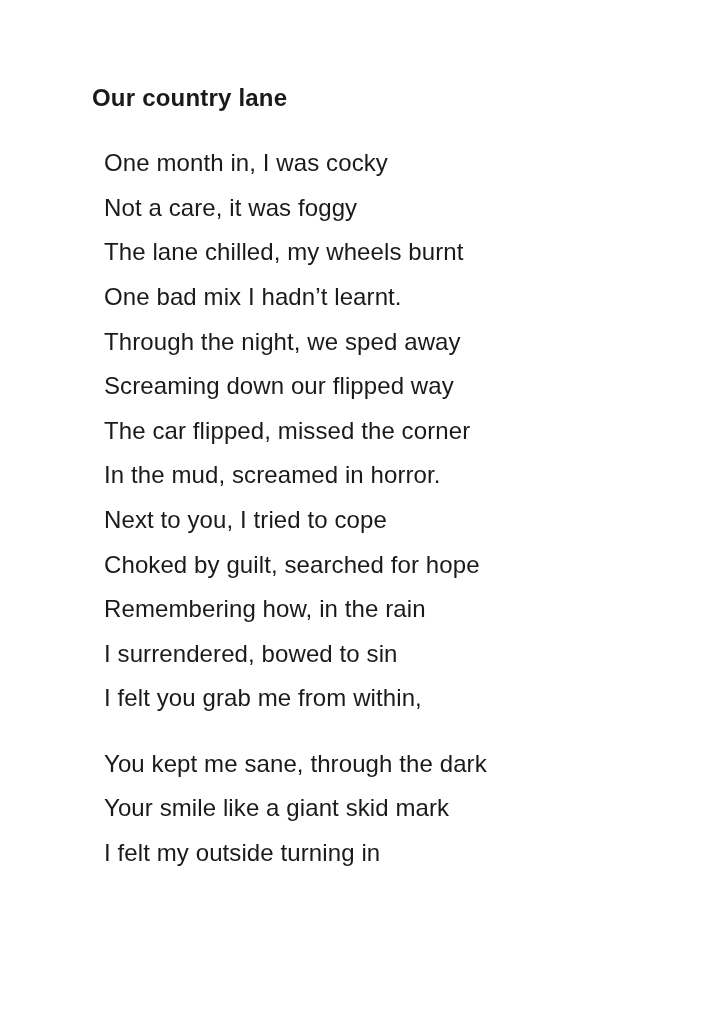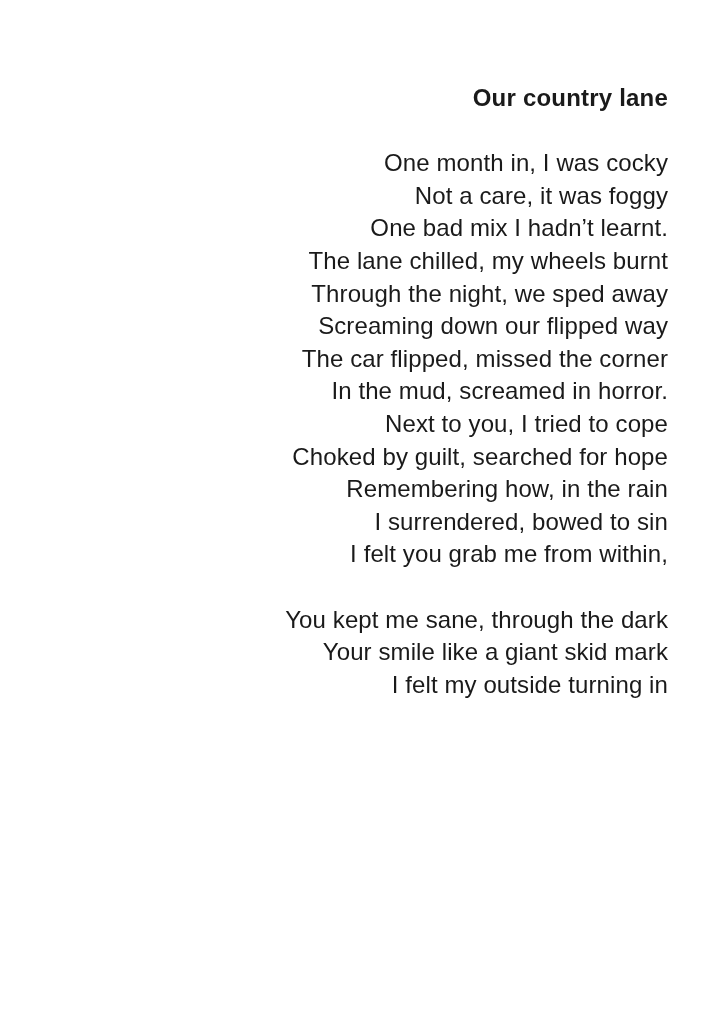--- a/index.html
+++ b/index.html
@@ -8,40 +8,39 @@
     background: #ffffff;
   }
   .page {
     position: relative;
     width: 724px;
     height: 1024px;
     background: #ffffff;
     overflow: hidden;
     font-family: "Liberation Sans", "DejaVu Sans", sans-serif;
     color: #1a1a1a;
-    text-align: right;
   }
   .content {
     position: absolute;
     left: 92px;
     top: 82px;
     right: 56px;
   }
   .poem-title {
     font-size: 24px;
     font-weight: bold;
     line-height: 32.6px;
     margin: 0 0 32.6px 0;
     letter-spacing: 0.2px;
   }
   .stanza {
     margin: 0 0 32.6px 0;
   }
   .stanza p {
-    margin: 0;
+    margin: 12px;
     font-size: 24px;
     font-weight: normal;
     line-height: 32.6px;
     letter-spacing: 0.1px;
     white-space: nowrap;
   }
   .byline {
     margin: 0;
     font-size: 24px;
     font-weight: bold;
@@ -54,22 +53,22 @@
 <body>
 
 <div class="page">
   <div class="content">
 
     <h1 class="poem-title">Our country lane</h1>
 
     <div class="stanza">
       <p>One month in, I was cocky</p>
       <p>Not a care, it was foggy</p>
+      <p>The lane chilled, my wheels burnt</p>
       <p>One bad mix I hadn’t learnt.</p>
-      <p>The lane chilled, my wheels burnt</p>
       <p>Through the night, we sped away</p>
       <p>Screaming down our flipped way</p>
       <p>The car flipped, missed the corner</p>
       <p>In the mud, screamed in horror.</p>
       <p>Next to you, I tried to cope</p>
       <p>Choked by guilt, searched for hope</p>
       <p>Remembering how, in the rain</p>
       <p>I surrendered, bowed to sin</p>
       <p>I felt you grab me from within,</p>
     </div>

